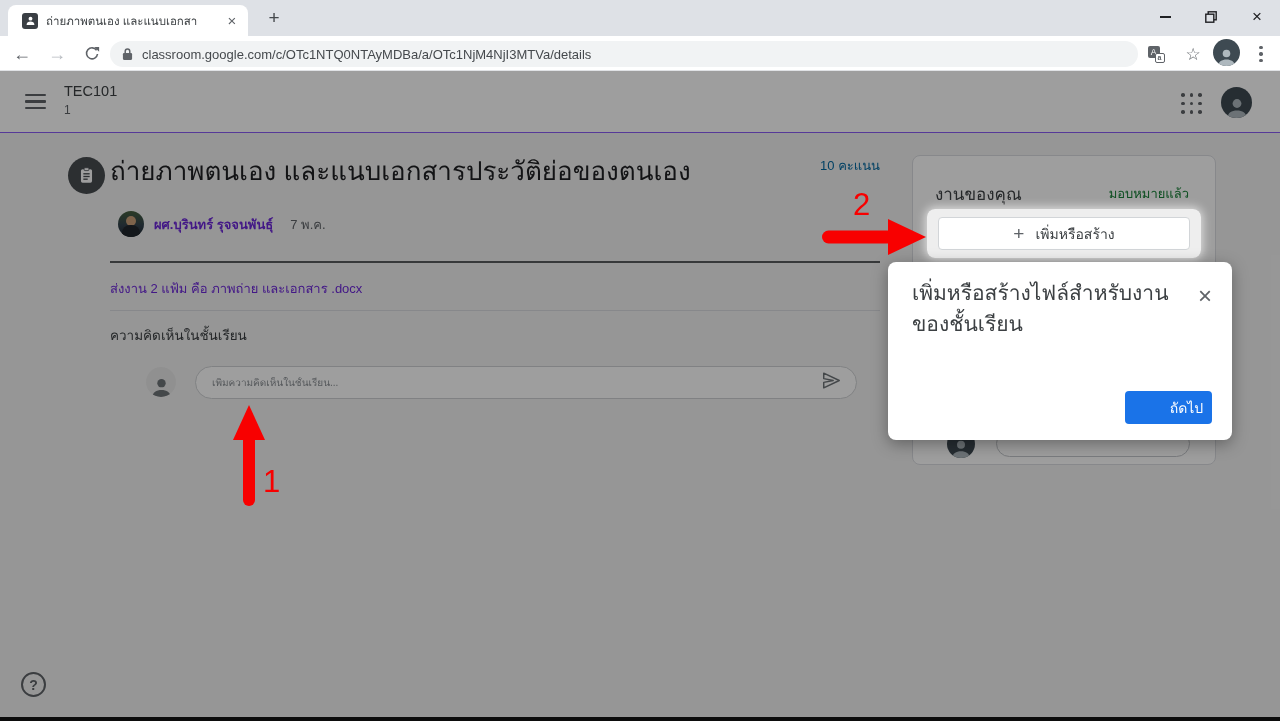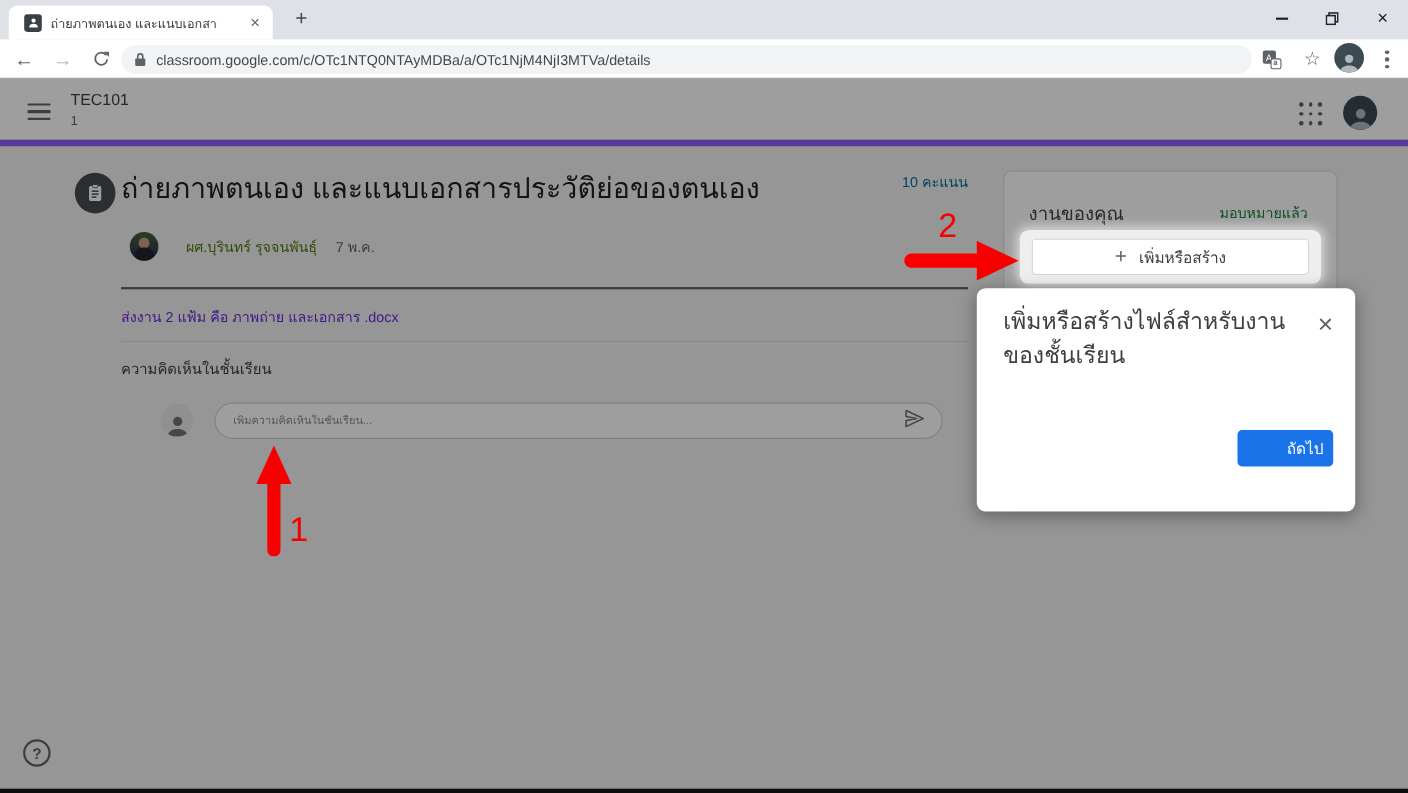--- a/index.html
+++ b/index.html
@@ -44,21 +44,21 @@
   .kebab-dots i { width:3.4px; height:3.4px; border-radius:50%; background:#5f6368; }
   .trans-wrap { position:relative; width:17px; height:17px; }
   .trans-back { position:absolute; left:0; top:0; width:12px; height:12px; background:#5f6368;
                 border-radius:2px; color:#fff; font-size:8.5px; line-height:12px; text-align:center; }
   .trans-front { position:absolute; right:0; bottom:0; width:10px; height:10px; background:#fff;
                  border:1.4px solid #5f6368; border-radius:2px; color:#5f6368; font-size:7px;
                  line-height:8px; text-align:center; font-weight:bold; }
   
   .page { position:absolute; left:0; top:71px; width:1280px; height:650px; background:#f3f3f3; }
   .gch { position:absolute; left:0; top:0; width:1280px; height:62px; background:#fff;
-         border-bottom:6px solid #8b5cf6; }
+         border-bottom:1px solid #8b5cf6; }
   .hamburger { position:absolute; left:25px; top:23px; width:21px; height:15px;
                display:flex; flex-direction:column; justify-content:space-between; }
   .hamburger i { height:2.2px; background:#5f6368; border-radius:1px; }
   .gch-title { position:absolute; left:64px; top:12px; font-size:14.5px; color:#3c4043; }
   .gch-sub { position:absolute; left:64px; top:32px; font-size:12px; color:#5f6368; }
   .apps-grid { position:absolute; left:1181px; top:22px; width:21px; height:21px;
                display:grid; grid-template-columns:repeat(3,1fr); gap:4.5px; }
   .apps-grid i { width:3.6px; height:3.6px; border-radius:50%; background:#5f6368; }
   .gch-avatar { position:absolute; left:1221px; top:16px; width:31px; height:31px; border-radius:50%;
                 background:#3e4a52; overflow:hidden; display:flex; align-items:flex-end; justify-content:center; }
@@ -68,21 +68,21 @@
   .asg-title { position:absolute; left:110px; top:82px; width:690px; font-size:26px; font-weight:500;
                color:#202124; line-height:36px; }
   .asg-points { position:absolute; right:400px; top:84px; font-size:13px; color:#0369a1; }
   .author-row { position:absolute; left:118px; top:140px; display:flex; align-items:center; }
   .author-avatar { width:26px; height:26px; border-radius:50%; flex:none; position:relative; overflow:hidden;
                    background:linear-gradient(180deg,#46603f 0%,#33434e 55%,#1d2731 100%); }
   .author-avatar::before { content:""; position:absolute; left:8px; top:5px; width:10px; height:10px;
                            border-radius:50%; background:#caa17a; }
   .author-avatar::after { content:""; position:absolute; left:4px; top:14px; width:18px; height:12px;
                           border-radius:8px 8px 0 0; background:#20262c; }
-  .author-name { margin-left:25px; font-size:13px; color:#4d7c0f; }
+  .author-name { margin-left:10px; font-size:13px; color:#6d28d9;font-weight:bold; }
   .author-date { margin-left:17px; font-size:13px; color:#5f6368; }
   .div1 { position:absolute; left:110px; top:190px; width:770px; height:2px; background:#595c5e; }
   .asg-desc { position:absolute; left:110px; top:207px; font-size:13px; color:#6d28d9; }
   .div2 { position:absolute; left:110px; top:239px; width:770px; height:1px; background:#dadce0; }
   .cmt-head { position:absolute; left:110px; top:253px; font-size:13.5px; color:#3c4043; }
   .cmt-avatar { position:absolute; left:146px; top:296px; width:30px; height:30px; border-radius:50%;
                 background:#e9e9e9; overflow:hidden; display:flex; align-items:flex-end; justify-content:center; }
   .cmt-pill { position:absolute; left:195px; top:295px; width:662px; height:33px; border:1px solid #cfd1d4;
               border-radius:17px; background:#fff; display:flex; align-items:center; padding:0 14px 0 16px; }
   .cmt-input { flex:1; border:none; outline:none; background:transparent; font-size:10px; color:#3c4043;
@@ -103,21 +103,21 @@
              border-radius:14px; background:#fff; }
   
   .overlay { position:absolute; left:0; top:0; width:1280px; height:650px; background:rgba(0,0,0,0.38); z-index:10; }
   .spotlight { position:absolute; left:927px; top:138px; width:274px; height:49px; z-index:20;
                background:rgba(255,255,255,0.82); border-radius:8px;
                box-shadow:0 0 10px 2px rgba(255,255,255,0.65); padding:8px 11px; }
   .add-btn { width:100%; height:33px; background:#fff; border:1px solid #d2d5d8; border-radius:4px;
              display:flex; align-items:center; justify-content:center; gap:11px;
              font-size:14px; color:#3c4043; }
   .add-plus { font-size:19px; color:#5f6368; line-height:19px; }
-  .dialog { position:absolute; left:888px; top:191px; width:344px; height:203px; background:#fff;
+  .dialog { position:absolute; left:888px; top:191px; width:344px; height:178px; background:#fff;
             border-radius:8px; z-index:30; box-shadow:0 4px 16px rgba(0,0,0,0.35); }
   .dlg-title { position:absolute; left:24px; top:15px; width:290px; font-size:21px; font-weight:500;
                color:#3c4043; line-height:31px; }
   .dlg-close { position:absolute; right:20px; top:22px; font-size:24px; color:#5f6368; line-height:24px; }
   .dlg-body { position:absolute; left:24px; top:97px; font-size:13px; color:#80868b; }
   .dlg-next { position:absolute; right:20px; top:129px; width:87px; height:33px; background:#1a73e8;
               border:none; border-radius:4px; color:#fff; font-size:14px; font-family:inherit;
               display:flex; align-items:center; justify-content:center;padding-left:36px; }
   
   .anno { z-index:40; position:absolute; }

